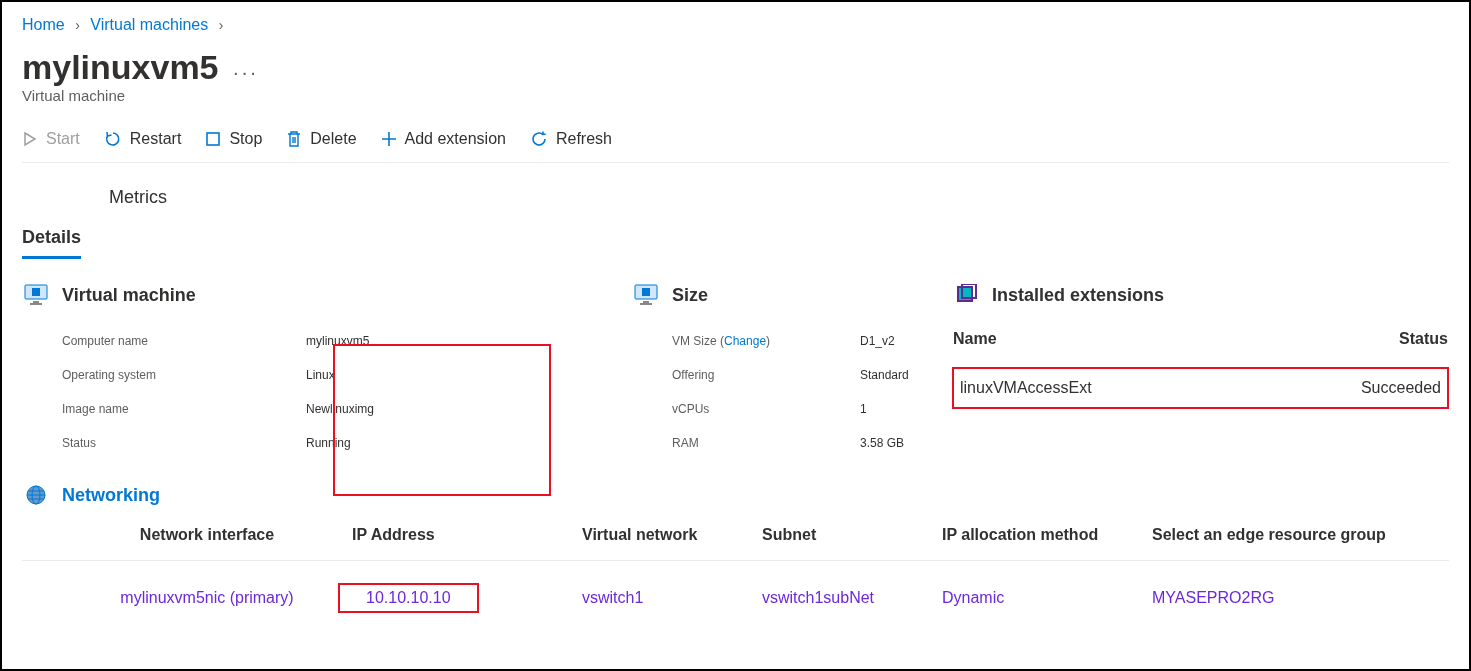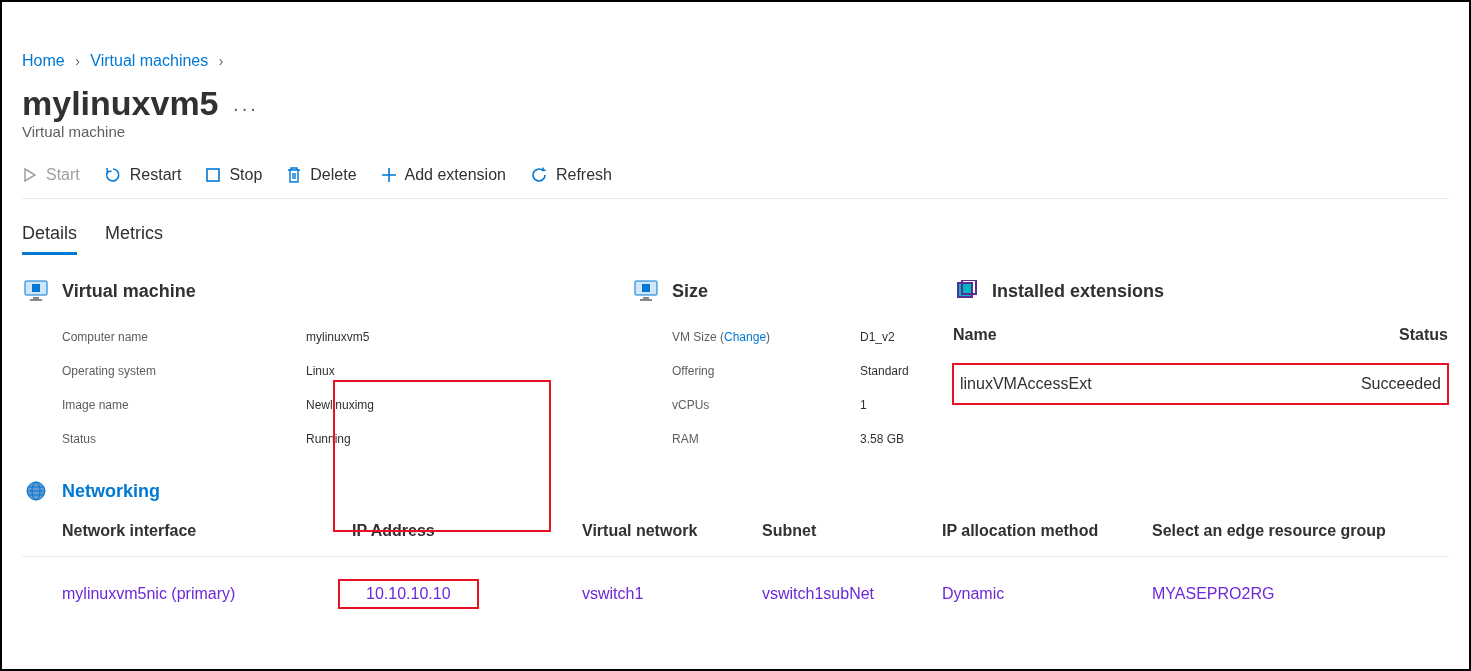--- a/index.html
+++ b/index.html
@@ -15,21 +15,20 @@
     width: 1471px;
     height: 671px;
     overflow: hidden;
     padding: 10px 20px 20px 20px;
   }
   
   .breadcrumb {
     font-size: 16px;
     padding: 4px 0 8px 0;
     color: #605e5c;
-    margin-top: 36px;
   }
   .breadcrumb a {
     color: #0078d4;
     text-decoration: none;
     cursor: pointer;
   }
   .breadcrumb .sep {
     color: #605e5c;
     margin: 0 6px;
     font-size: 14px;
@@ -97,22 +96,23 @@
     margin-top: 24px;
     border-bottom: none;
   }
   .tab {
     font-size: 18px;
     color: #323130;
     padding-bottom: 8px;
     cursor: pointer;
   }
   .tab.active {
-    font-weight: 400;
+    font-weight: 700;
     border-bottom: 3px solid #0078d4;
+    margin-top: 40px;
   }
   .tab-underline {
     height: 1px;
     background: transparent;
     margin-bottom: 20px;
   }
   
   .content {
     margin-top: 24px;
     display: flex;
@@ -194,21 +194,21 @@
   .net-table thead td {
     font-weight: 600;
     color: #323130;
     padding-bottom: 16px;
   }
   .net-table tbody td {
     padding: 22px 0;
     border-top: 1px solid #edebe9;
     color: #6d28d9;
   }
-  .net-table td:nth-child(1){ width: 330px; }
+  .net-table td:nth-child(1){ width: 330px; text-align: center; }
   .net-table td:nth-child(2){ width: 230px; }
   .net-table td:nth-child(3){ width: 180px; }
   .net-table td:nth-child(4){ width: 180px; }
   .net-table td:nth-child(5){ width: 210px; }
   .ip-box {
     display: inline-block;
     border: 2px solid #e81123;
     padding: 4px 26px;
     margin-left: -14px;
   }

